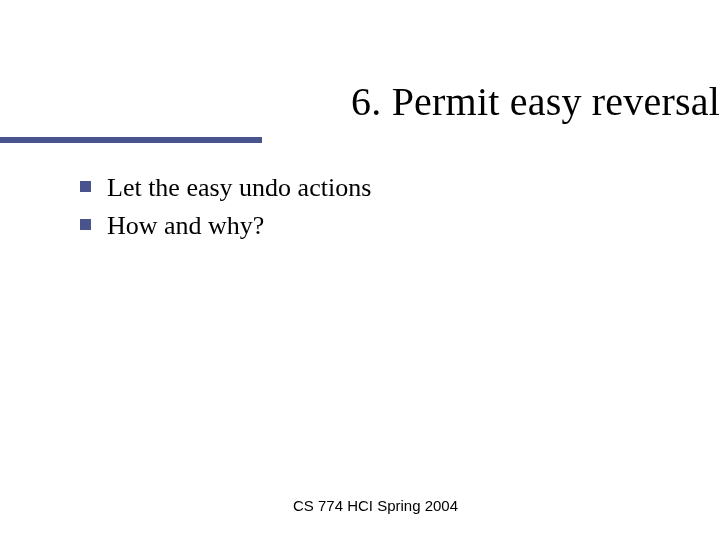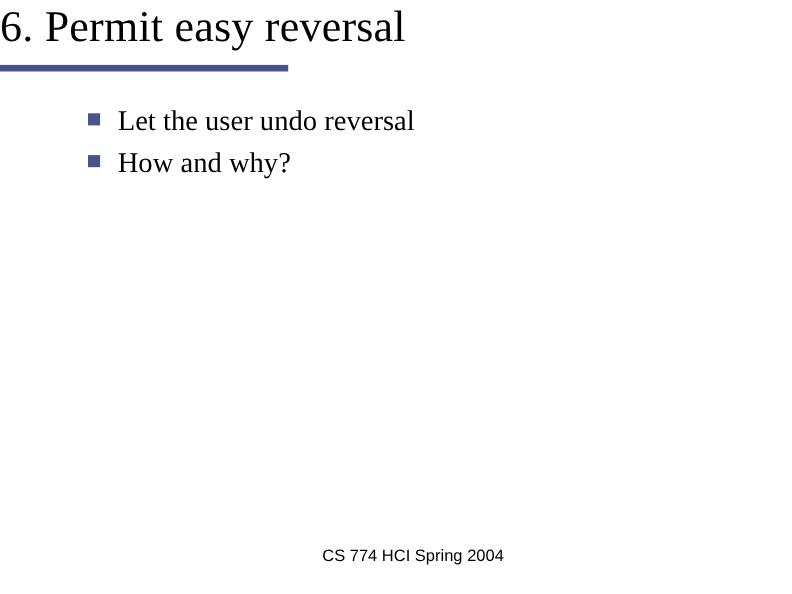--- a/index.html
+++ b/index.html
@@ -1,38 +1,38 @@
 <!DOCTYPE html>
 <html><head>
 <meta charset="utf-8">
 <style>
   * { margin: 0; padding: 0; box-sizing: border-box; }
   html, body { width: 720px; height: 540px; background: #fff; font-family: Georgia, 'Times New Roman', serif; color: #000; }
   .slide { position: relative; width: 720px; height: 540px; }
-  .title-wrap { text-align: left; }
+  .title-wrap { padding-top: 78px; text-align: right; }
   .title { font-size: 40px; font-weight: 400; letter-spacing: 0.2px; }
   .rule { margin-top: 12px; width: 262px; height: 6px; background: #4a548c; }
   .body { padding: 28px 60px 0 80px; }
   .bullet-item { display: flex; align-items: flex-start; margin-bottom: 4px; }
   .bullet-icon { width: 11px; height: 11px; background: #4a548c; margin-top: 10px; margin-right: 16px; flex-shrink: 0; }
   .bullet-text { font-size: 26px; line-height: 1.3; }
   .footer { position: absolute; bottom: 26px; left: 0; width: 100%; text-align: center; font-family: Arial, Helvetica, sans-serif; font-size: 15px; padding-left: 31px; }
 </style>
 </head>
 <body>
 
 <div class="slide">
   <div class="title-wrap">
     <h1 class="title">6. Permit easy reversal</h1>
     <div class="rule"></div>
   </div>
   <div class="body">
     <div class="bullet-item">
       <div class="bullet-icon"></div>
-      <div class="bullet-text">Let the user undo reversal</div>
+      <div class="bullet-text">Let the easy undo actions</div>
     </div>
     <div class="bullet-item">
       <div class="bullet-icon"></div>
       <div class="bullet-text">How and why?</div>
     </div>
   </div>
   <div class="footer">CS 774 HCI Spring 2004</div>
 </div>
 
 </body></html>

